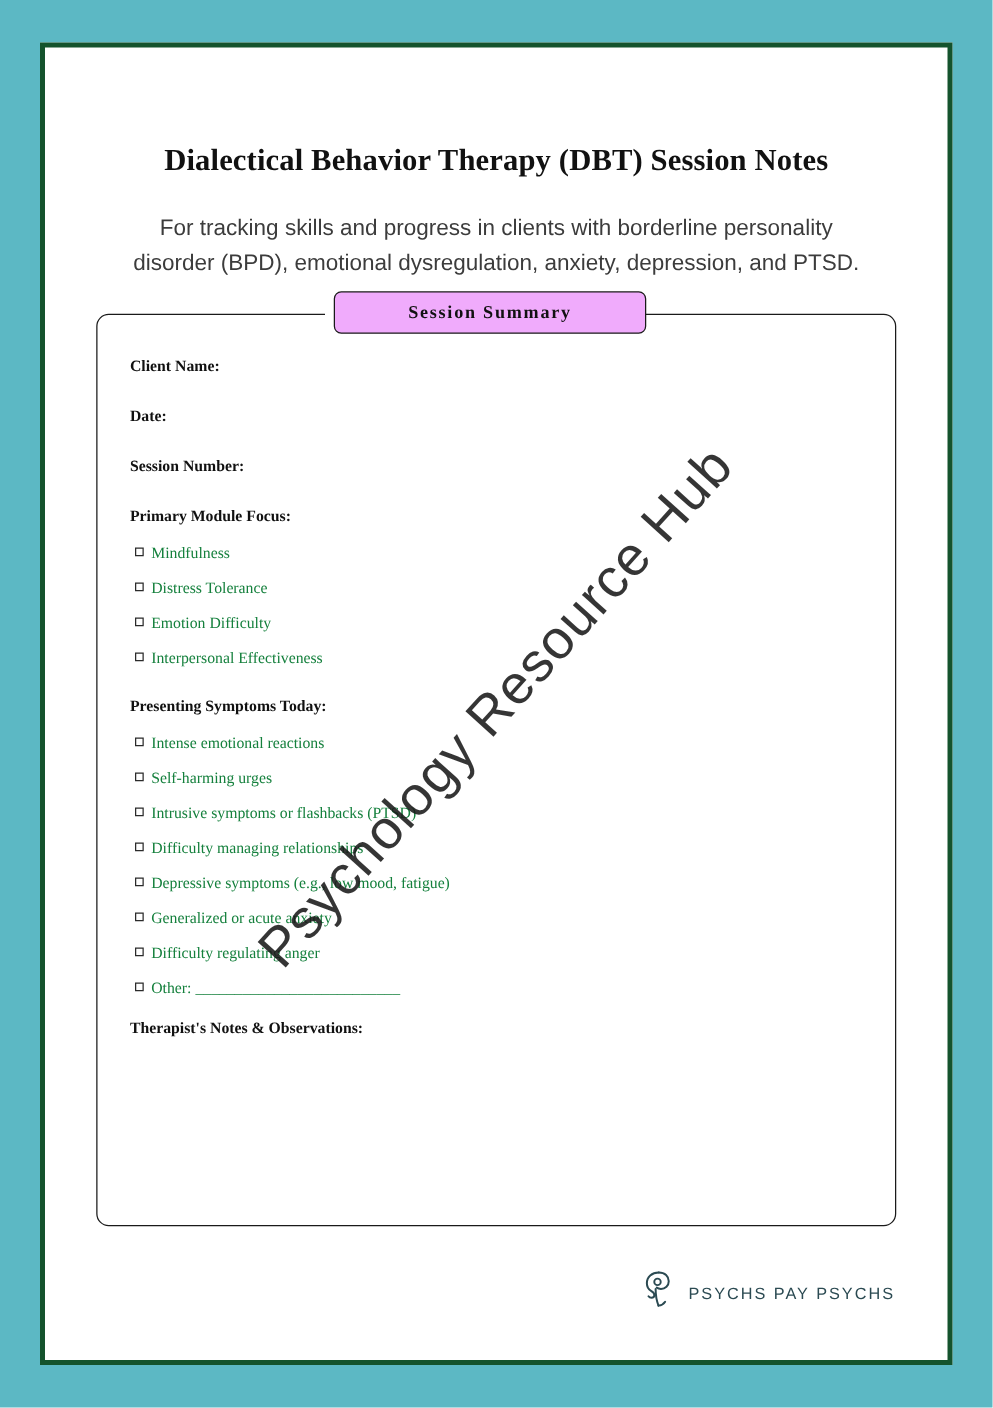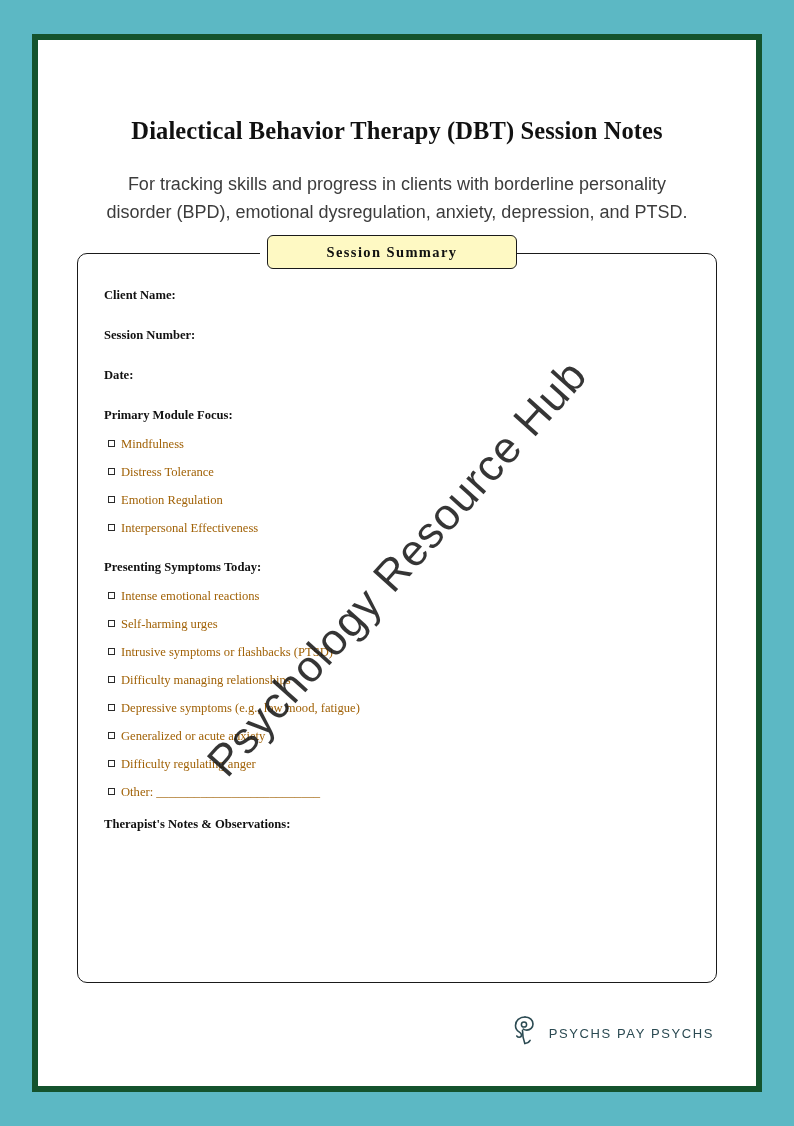--- a/index.html
+++ b/index.html
@@ -11,21 +11,21 @@
     font-family: "Liberation Serif", serif;
     overflow: hidden;
   }
   #page-frame {
     position: absolute;
     left: 32px;
     top: 34px;
     width: 730px;
     height: 1058px;
     background: #ffffff;
-    border: 6px solid #14532d;
+    border: 4px solid #14532d;
     overflow: hidden;
   }
   .doc-title {
     text-align: center;
     font-family: "Liberation Serif", serif;
     font-weight: bold;
     font-size: 24.5px;
     color: #111111;
     letter-spacing: 0.1px;
     margin: 76px 40px 0 40px;
@@ -63,21 +63,21 @@
     background: #ffffff;
   }
   #section-tab {
     position: absolute;
     left: 190px;
     top: -18px;
     width: 250px;
     height: 34px;
     border: 1px solid #1a1a1a;
     border-radius: 6px;
-    background: #fef9c3;
+    background: #f0abfc;
     display: flex;
     align-items: center;
     justify-content: center;
   }
   #section-tab span {
     font-family: "Liberation Serif", serif;
     font-weight: bold;
     font-size: 14.5px;
     letter-spacing: 1.4px;
     color: #111111;
@@ -88,21 +88,21 @@
     font-size: 12.6px;
     color: #111111;
     margin: 0 0 0 0;
     padding: 0;
   }
   .field-block { margin-bottom: 25px; }
   .field-block:first-of-type { margin-top: 6px; }
   .checkline {
     font-family: "Liberation Serif", serif;
     font-size: 12.6px;
-    color: #a16207;
+    color: #15803d;
     margin: 0 0 13px 4px;
     display: flex;
     align-items: baseline;
     gap: 6px;
   }
   .cbox {
     display: inline-block;
     width: 7px;
     height: 7px;
     border: 1px solid #2b2b2b;
@@ -158,41 +158,41 @@
 
   <div id="section-wrap">
     <div id="section-box">
       <div id="tab-notch"></div>
 
       <div class="field-block">
         <div class="field-label">Client Name:</div>
       </div>
 
       <div class="field-block">
+        <div class="field-label">Date:</div>
+      </div>
+
+      <div class="field-block">
         <div class="field-label">Session Number:</div>
-      </div>
-
-      <div class="field-block">
-        <div class="field-label">Date:</div>
       </div>
 
       <div class="group">
         <div class="field-label group-label">Primary Module Focus:</div>
 
         <div class="checkline">
           <span class="cbox"></span>
           <span>Mindfulness</span>
         </div>
         <div class="checkline">
           <span class="cbox"></span>
           <span>Distress Tolerance</span>
         </div>
         <div class="checkline">
           <span class="cbox"></span>
-          <span>Emotion Regulation</span>
+          <span>Emotion Difficulty</span>
         </div>
         <div class="checkline">
           <span class="cbox"></span>
           <span>Interpersonal Effectiveness</span>
         </div>
       </div>
 
       <div class="group" style="margin-top:24px;">
         <div class="field-label group-label">Presenting Symptoms Today:</div>
 

